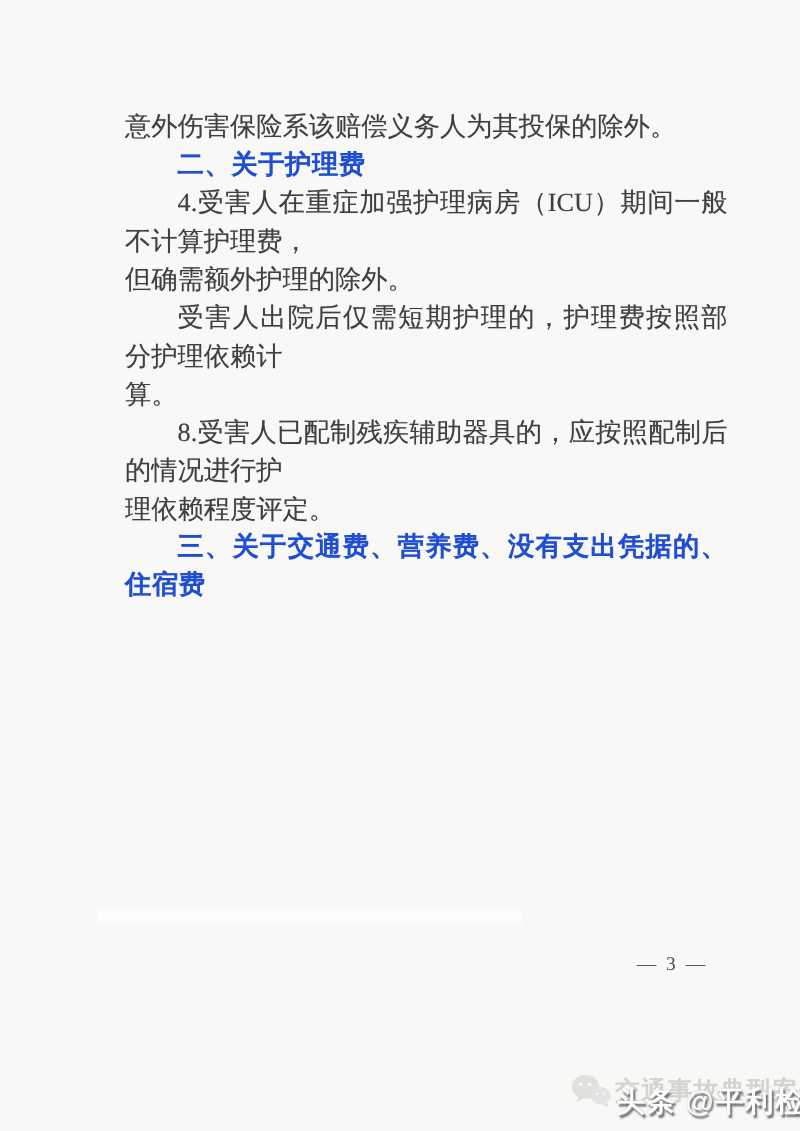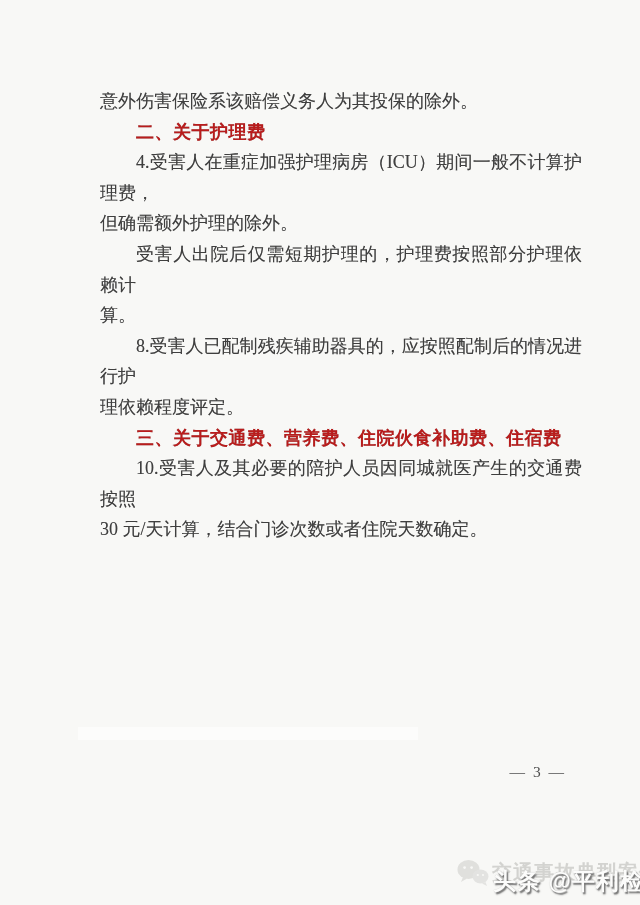--- a/index.html
+++ b/index.html
@@ -10,32 +10,32 @@
     background: #f8f8f6;
     overflow: hidden;
     font-family: "Liberation Serif", "DejaVu Serif", serif;
     color: #3f3f3f;
   }
   .content {
     position: absolute;
     left: 100px;
     top: 86px;
     width: 482px;
-    font-size: 18px;
+    font-size: 21px;
     line-height: 30.6px;
     text-align: justify;
     text-shadow: 0 0 0.6px rgba(70,70,70,0.45);
   }
   .content p { margin: 0; white-space: pre-line; }
   .para { text-indent: 2em; }
   .cont { text-indent: 0; }
   .heading {
     font-family: "Liberation Sans", "DejaVu Sans", sans-serif;
     font-weight: bold;
-    color: #b91c1c;
+    color: #1d4ed8;
     text-indent: 2em;
     letter-spacing: 0.5px;
   }
   .page-number {
     position: absolute;
     left: 100px;
     top: 763px;
     width: 466px;
     text-align: right;
     font-size: 15.5px;
@@ -86,23 +86,21 @@
 
   <div class="content">
     <p class="cont">意外伤害保险系该赔偿义务人为其投保的除外。</p>
     <p class="heading">二、关于护理费</p>
     <p class="para">4.受害人在重症加强护理病房（ICU）期间一般不计算护理费，
 但确需额外护理的除外。</p>
     <p class="para">受害人出院后仅需短期护理的，护理费按照部分护理依赖计
 算。</p>
     <p class="para">8.受害人已配制残疾辅助器具的，应按照配制后的情况进行护
 理依赖程度评定。</p>
-    <p class="heading">三、关于交通费、营养费、住院伙食补助费、住宿费</p>
-    <p class="para">10.受害人及其必要的陪护人员因同城就医产生的交通费按照
-30 元/天计算，结合门诊次数或者住院天数确定。</p>
+    <p class="heading">三、关于交通费、营养费、没有支出凭据的、住宿费</p>
   </div>
 
   <div class="scan-band"></div>
 
   <div class="page-number">— 3 —</div>
 
   <div class="wm">
     <div class="wm-gray">
       <span class="wm-icon">
         <svg width="33" height="29" viewBox="0 0 33 29" xmlns="http://www.w3.org/2000/svg">

